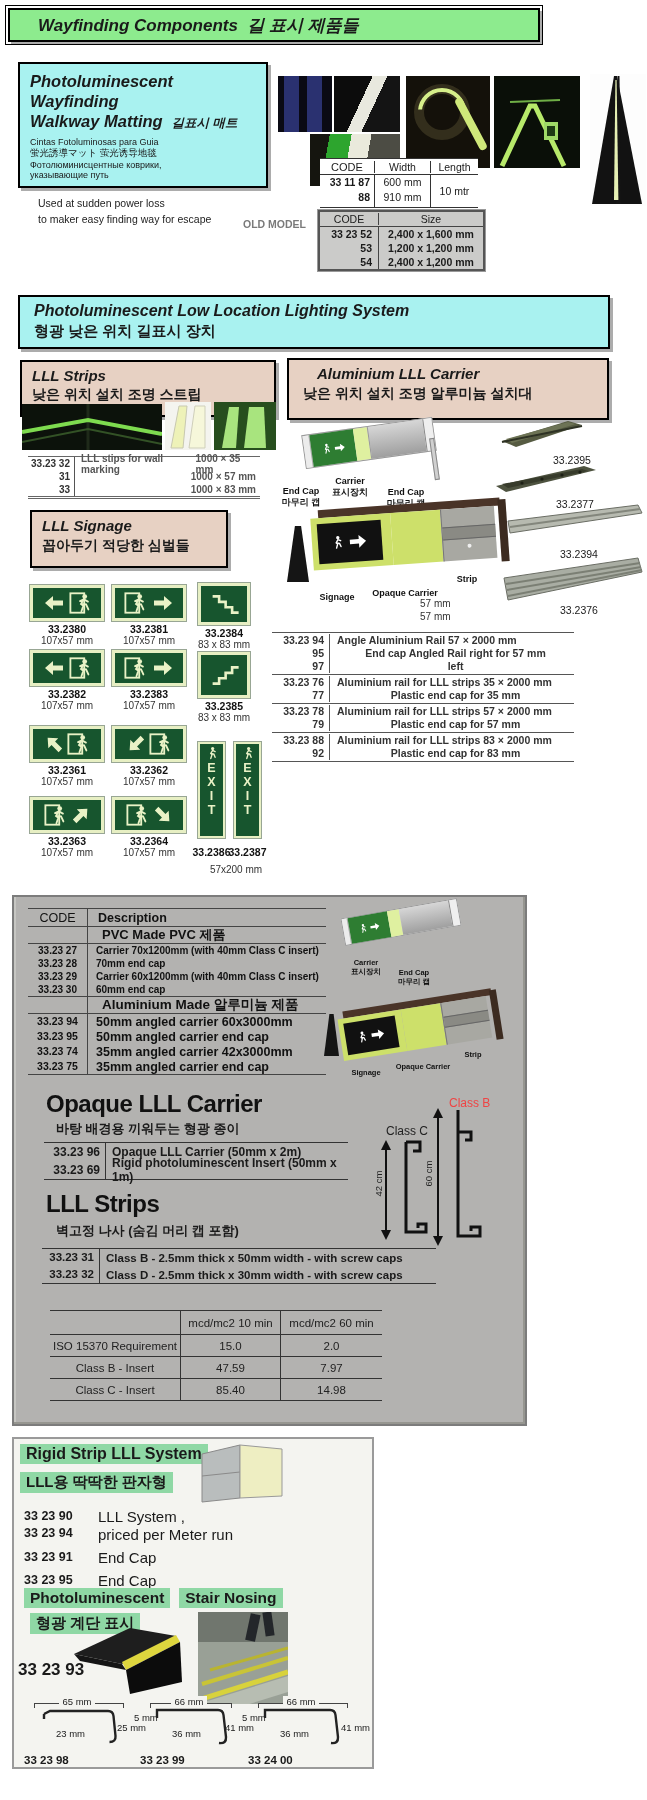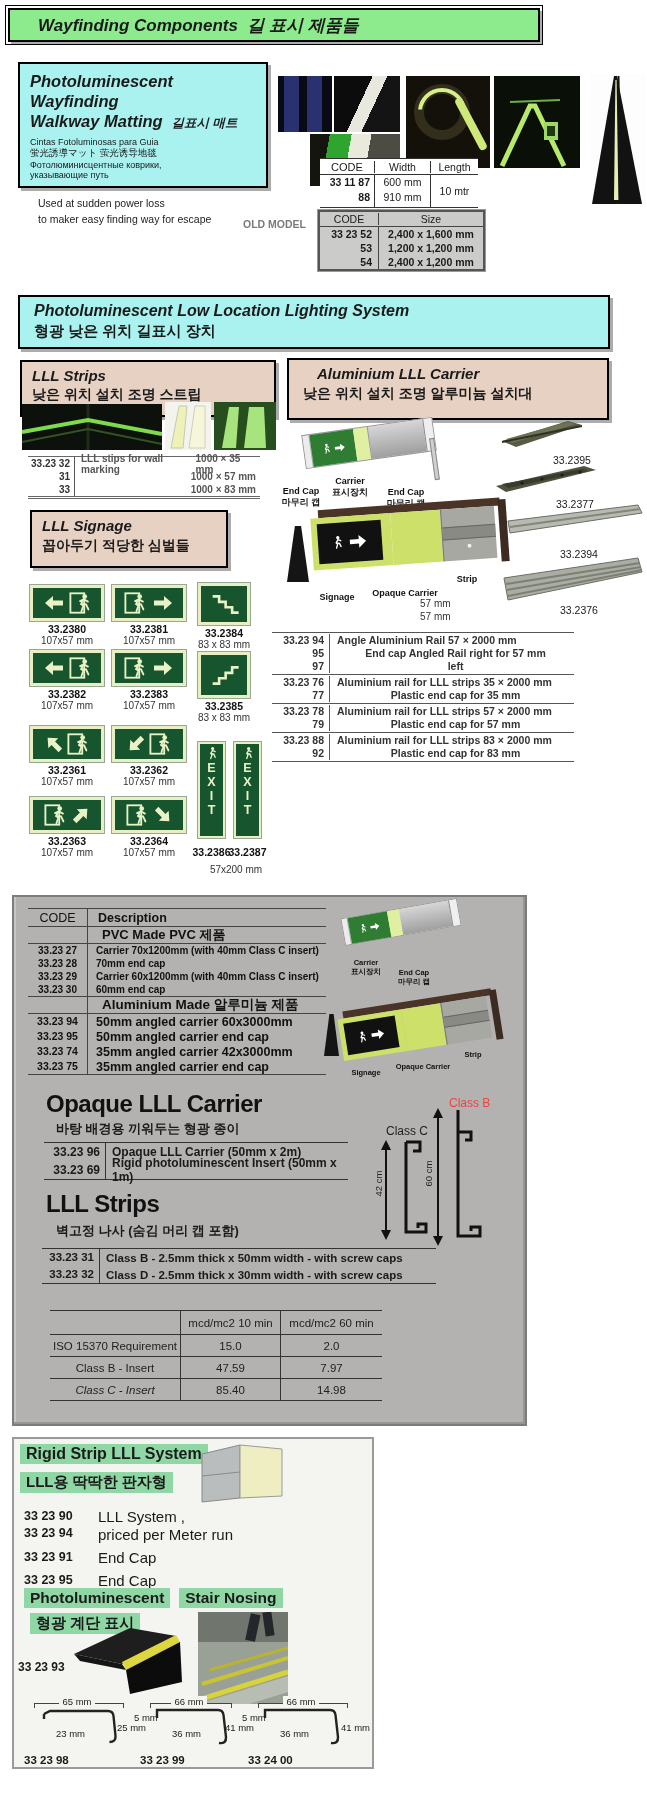--- a/index.html
+++ b/index.html
@@ -586,21 +586,21 @@
           <div style="width: 130px; text-align: center;">ISO 15370 Requirement</div>
           <div style="width: 100px; text-align: center; border-left: 1px solid rgb(51, 51, 51); align-self: stretch; line-height: 22px;">15.0</div>
           <div style="flex: 1 1 0%; text-align: center; border-left: 1px solid rgb(51, 51, 51); align-self: stretch; line-height: 22px;">2.0</div>
         </div>
         <div style="display: flex; border-bottom: 1px solid rgb(51, 51, 51); height: 22px; align-items: center; font-size: 11.5px; color: rgb(34, 34, 34);">
           <div style="width: 130px; text-align: center;">Class B - Insert</div>
           <div style="width: 100px; text-align: center; border-left: 1px solid rgb(51, 51, 51); align-self: stretch; line-height: 22px;">47.59</div>
           <div style="flex: 1 1 0%; text-align: center; border-left: 1px solid rgb(51, 51, 51); align-self: stretch; line-height: 22px;">7.97</div>
         </div>
         <div style="display: flex; border-bottom: 1px solid rgb(51, 51, 51); height: 22px; align-items: center; font-size: 11.5px; color: rgb(34, 34, 34);">
-          <div style="width: 130px; text-align: center; font-style: italic;">Class C - Insert</div>
+          <div style="width: 130px; text-align: center;">Class C - Insert</div>
           <div style="width: 100px; text-align: center; border-left: 1px solid rgb(51, 51, 51); align-self: stretch; line-height: 22px;">85.40</div>
           <div style="flex: 1 1 0%; text-align: center; border-left: 1px solid rgb(51, 51, 51); align-self: stretch; line-height: 22px;">14.98</div>
         </div>
       </div>
   </div>
 
   <div class="abs" style="left:12px;top:1437px;width:362px;height:332px;background:#f4f4f0;border:2px solid #9a9a9a"></div>
 
   <div class="abs" style="left:20px;top:1444px"><span class="hl b" style="font-size:16px">Rigid Strip LLL System</span></div>
   <div class="abs" style="left:20px;top:1472px"><span class="hl b" style="font-size:15px">LLL용 딱딱한 판자형</span></div>
@@ -652,21 +652,21 @@
   <svg class="abs" style="left:198px;top:1612px" width="90" height="92">
     <rect width="90" height="92" fill="#99a096"></rect>
     <rect width="90" height="30" fill="#70766e"></rect>
     <polygon points="0,92 90,64 90,80 0,108" fill="#b7bdb2"></polygon>
     <line x1="0" y1="88" x2="90" y2="60" stroke="#d8d23c" stroke-width="5"></line>
     <line x1="4" y1="72" x2="90" y2="46" stroke="#c9c436" stroke-width="4"></line>
     <line x1="12" y1="58" x2="90" y2="36" stroke="#b9b430" stroke-width="3"></line>
     <rect x="50" y="2" width="10" height="27" fill="#23262a" transform="rotate(12 55 15)"></rect>
     <rect x="66" y="0" width="9" height="24" fill="#23262a" transform="rotate(-8 70 12)"></rect>
   </svg>
-  <div class="abs b" style="left:18px;top:1660px;font-size:12px">33 23 93</div>
+  <div class="abs b" style="left:18px;top:1660px;font-size:17px">33 23 93</div>
 
   <div id="profiles">
       <div style="position: absolute; left: 24px; top: 1694px; width: 114px; height: 72px;">
         <div class="dimline" style="left: 10px; right: 14px; top: 9px;"></div>
         <div style="position: absolute; top: 2px; left: 0px; right: 8px; text-align: center; font-size: 9.5px; color: rgb(34, 34, 34); z-index: 2;"><span style="background:#f4f4f0;padding:0 3px">65 mm</span></div>
         <div style="position: absolute; left: 8px; top: 12px;"><svg width="92" height="44" viewBox="0 0 92 44">
             <path d="M12 8 l6 -3 h58 q5 0 5.5 5 l2 20 q.5 6 -6 6 M12 8 v5" fill="none" stroke="#222" stroke-width="2.4"></path>
           </svg></div>
         <div style="position: absolute; left: 32px; top: 34px; font-size: 9.5px; color: rgb(34, 34, 34);">23 mm</div>
         <div style="position: absolute; right: -8px; top: 28px; font-size: 9.5px; color: rgb(34, 34, 34);">25 mm</div>

